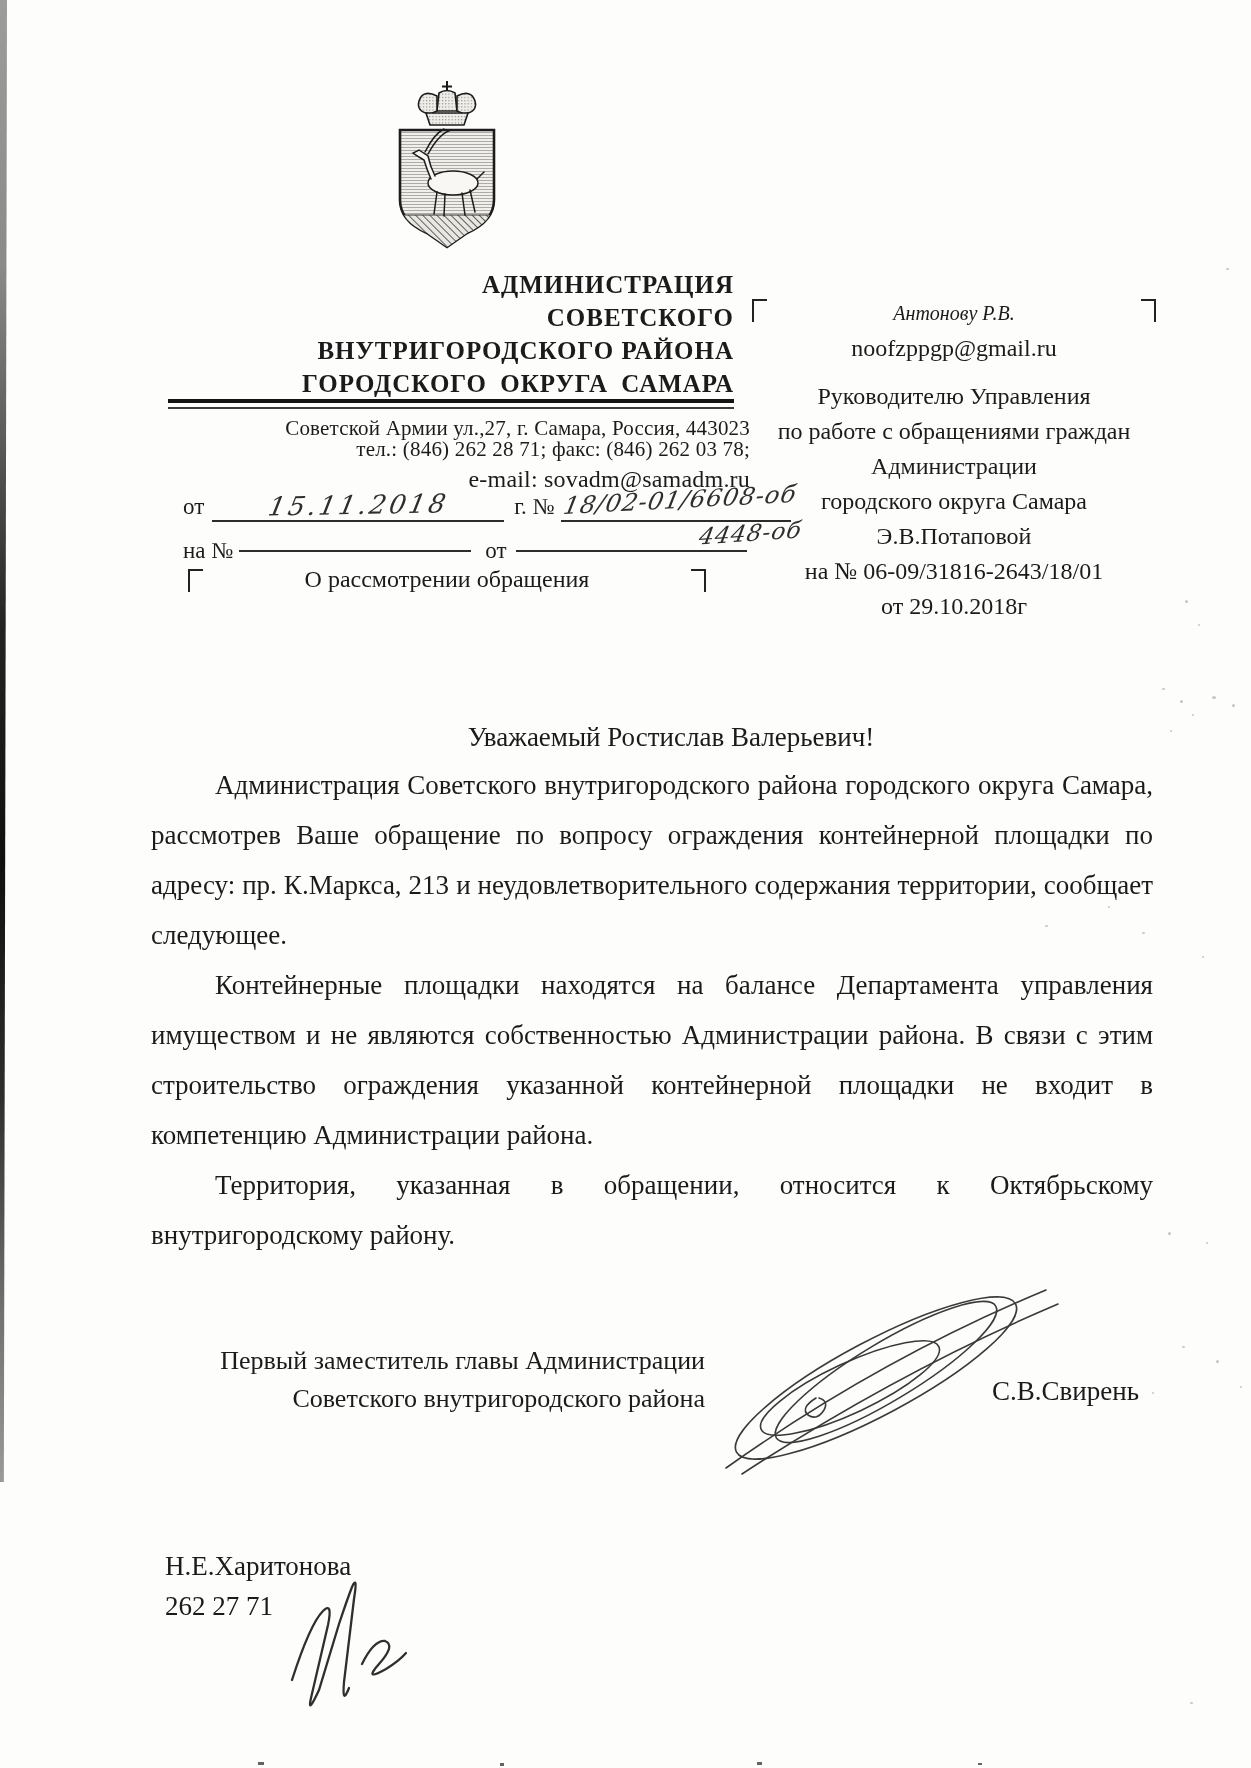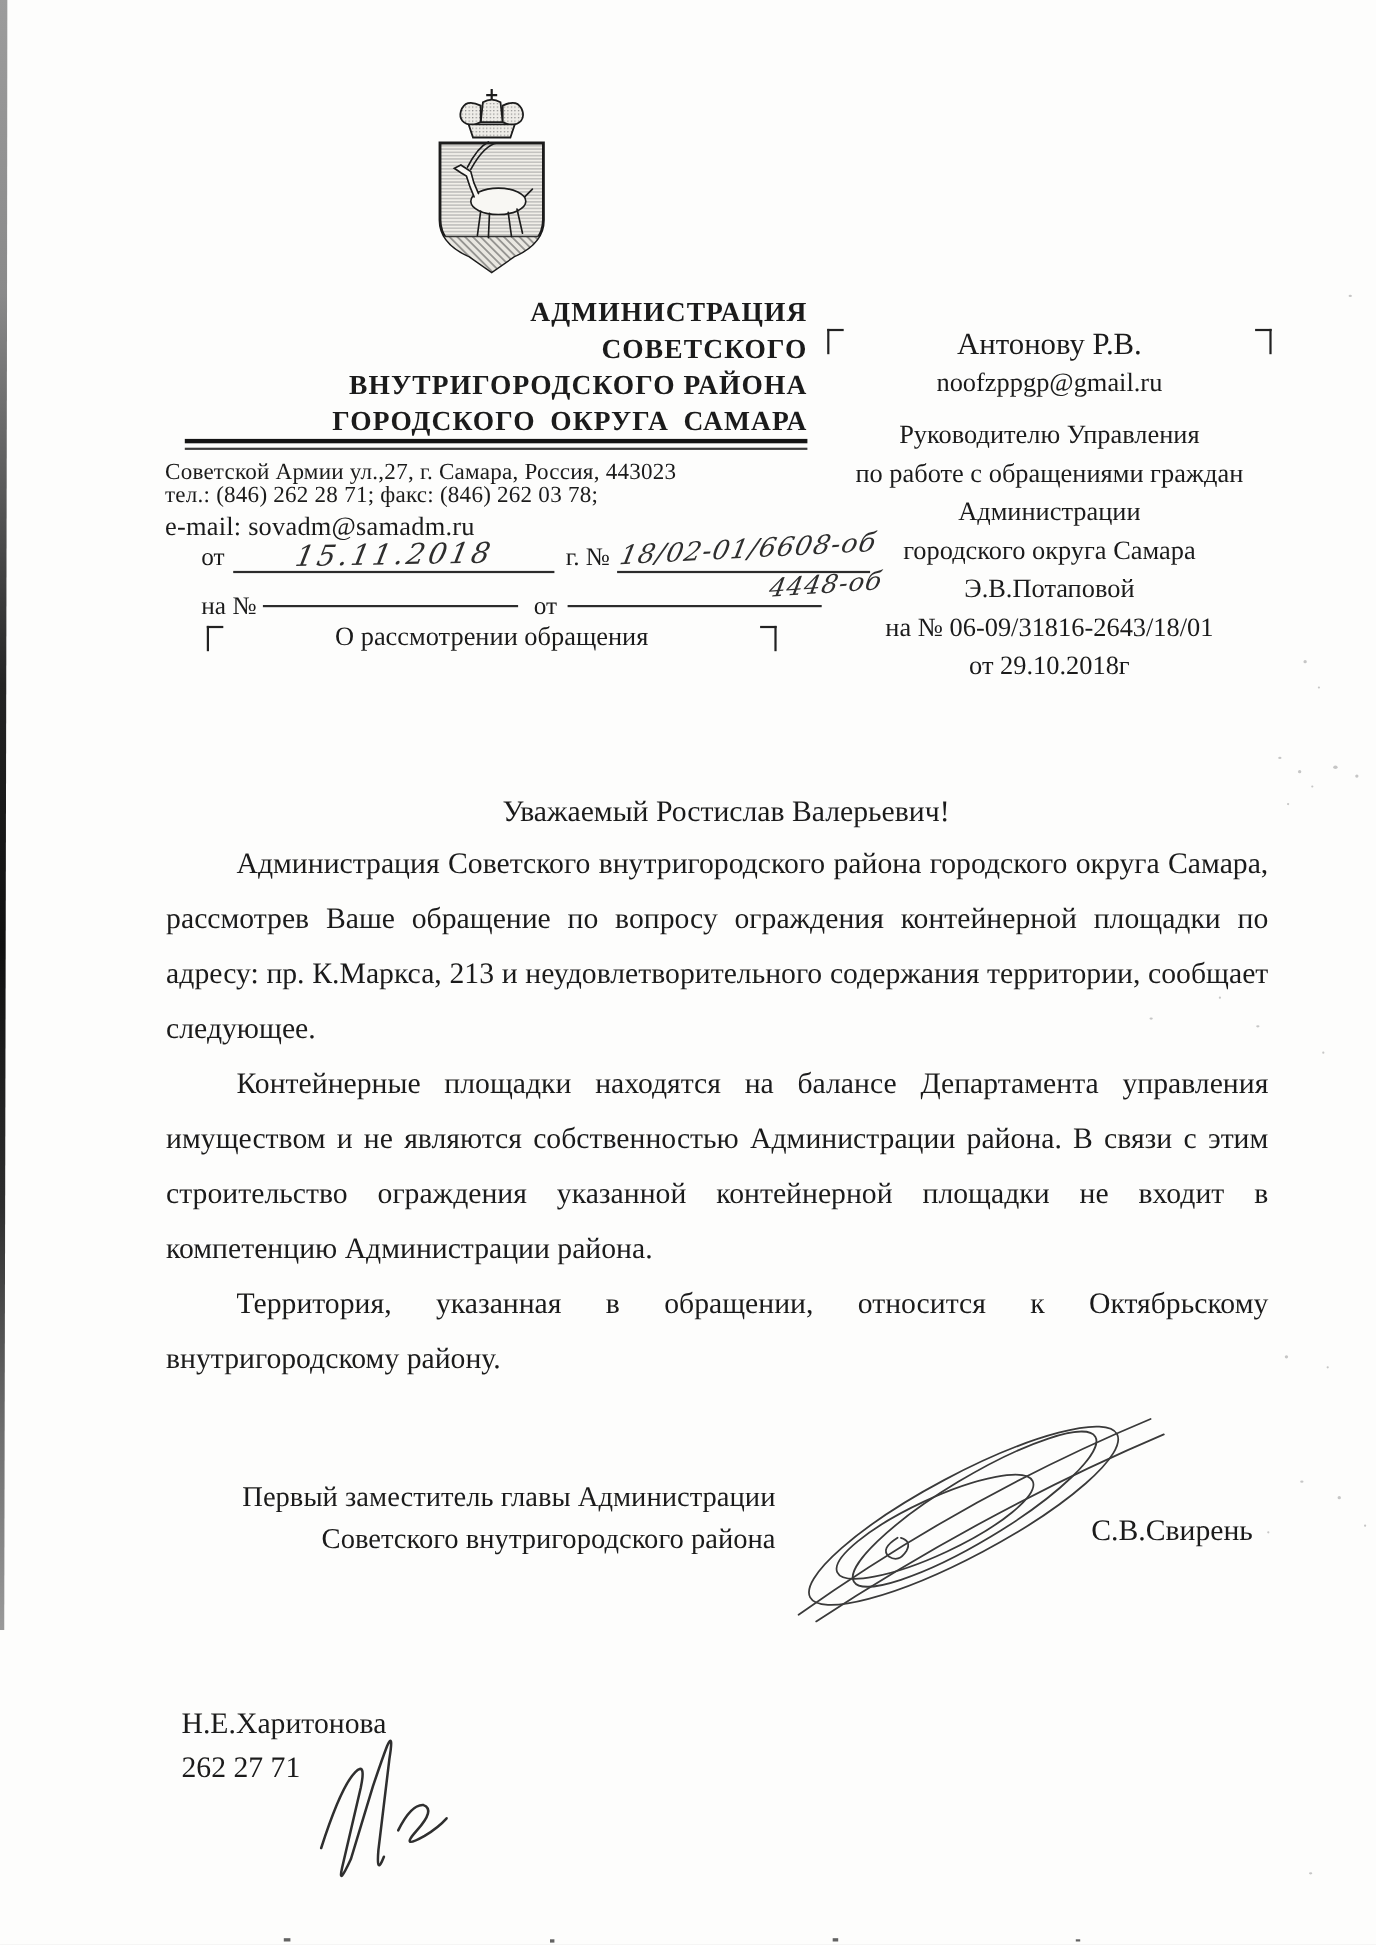--- a/index.html
+++ b/index.html
@@ -14,21 +14,21 @@
     background:linear-gradient(to bottom,#9c9c9c 0%,#8a8a8a 18%,#5a5a5a 30%,#242424 42%,#101010 58%,#2e2e2e 74%,#6f6f6f 88%,#9a9a9a 100%);
     clip-path:polygon(0 0,100% 0,55% 100%,0 100%);
   }
   
   .emblem{position:absolute;left:390px;top:80px;width:114px;height:172px;}
   .org-block{position:absolute;left:168px;top:268px;width:566px;text-align:right;
     font-weight:bold;font-size:25px;line-height:33px;letter-spacing:1px;}
   .org-line-4{word-spacing:6px;}
   .rule-thick{position:absolute;left:168px;top:399px;width:566px;height:4px;background:#141414;}
   .rule-thin{position:absolute;left:168px;top:407px;width:566px;height:2px;background:#3a3a3a;}
-  .addr-block{position:absolute;left:150px;top:418px;width:600px;text-align:left;
+  .addr-block{position:absolute;left:150px;top:418px;width:600px;text-align:right;
     font-size:21px;line-height:21px;letter-spacing:0.2px;}
   .addr-email{margin-top:9px;font-size:24px;}
   
   .ref-row{position:absolute;display:flex;align-items:center;font-size:23px;}
   .ref-row1{left:183px;top:492px;width:564px;}
   .ref-row2{left:183px;top:538px;width:564px;}
   .uline{display:inline-block;border-bottom:2px solid #2c2c2c;text-align:center;line-height:27px;}
   .u-date{flex:0 0 292px;margin-left:8px;}
   .u-num{flex:1;margin-left:6px;position:relative;white-space:nowrap;overflow:visible;}
   .u-replyno{flex:0 0 232px;margin-left:6px;}
@@ -39,24 +39,24 @@
   .hand-num{display:inline-block;font-size:24px;letter-spacing:1px;transform:skewX(-14deg) rotate(-3deg);transform-origin:left bottom;}
   .hand-num2{position:absolute;right:-10px;top:27px;font-size:23px;letter-spacing:1px;transform:skewX(-14deg) rotate(-4deg);white-space:nowrap;}
   .subject-row{position:absolute;left:188px;top:566px;width:518px;display:flex;
     justify-content:space-between;align-items:flex-start;font-size:24px;}
   .corner-l{display:inline-block;width:13px;height:21px;border-left:2px solid #222;border-top:2px solid #222;margin-top:3px;}
   .corner-r{display:inline-block;width:13px;height:21px;border-right:2px solid #222;border-top:2px solid #222;margin-top:3px;}
   
   .addressee{position:absolute;left:752px;top:296px;width:404px;text-align:center;
     font-size:24px;line-height:35px;}
   .addressee-name-row{display:flex;justify-content:space-between;align-items:flex-start;}
-  .addressee-name{font-size:28px;}
+  .addressee-name{font-size:20px;font-style:italic;}
   .addressee-lines{margin-top:13px;}
   
-  .salutation{position:absolute;left:159px;top:722px;width:1002px;text-align:center;font-size:27px;}
+  .salutation{position:absolute;left:170px;top:722px;width:1002px;text-align:center;font-size:27px;}
   .body-text{position:absolute;left:151px;top:760px;width:1002px;font-size:27px;
     line-height:50px;text-align:justify;}
   .body-text p{margin:0;text-indent:64px;}
   
   .sig-position{position:absolute;left:165px;top:1342px;width:540px;text-align:right;
     font-size:26px;line-height:38px;}
   .sig-stroke{position:absolute;left:698px;top:1276px;width:382px;height:206px;}
   .sig-name{position:absolute;left:992px;top:1376px;font-size:27px;}
   .footer-block{position:absolute;left:165px;top:1546px;font-size:27px;line-height:40px;}
   .scribble{position:absolute;left:282px;top:1578px;width:142px;height:152px;}

